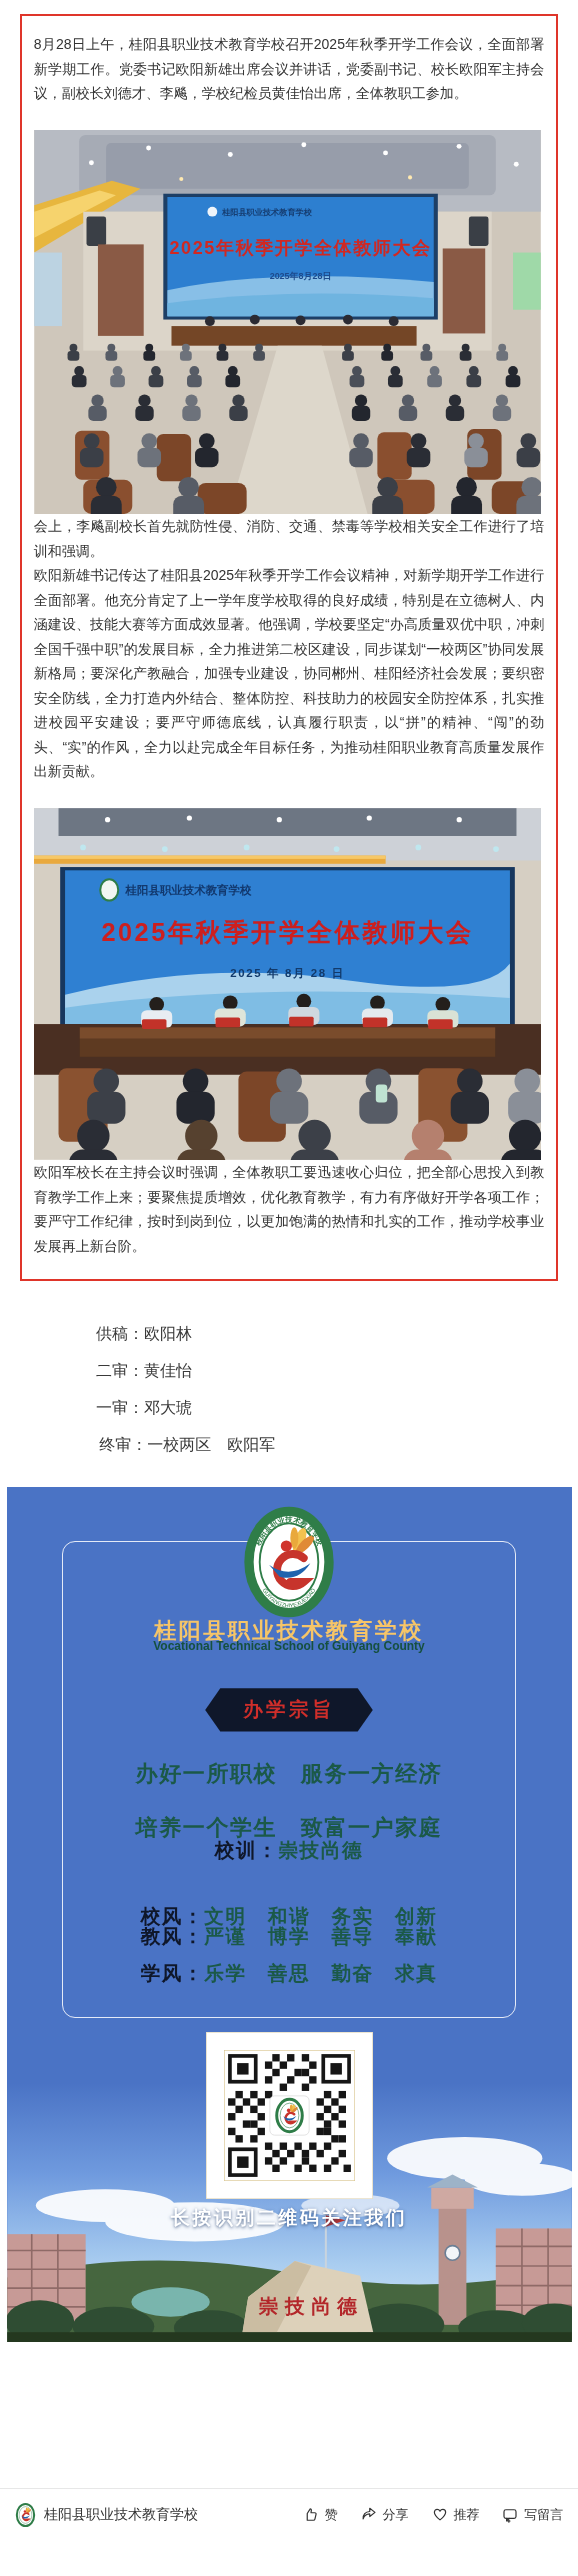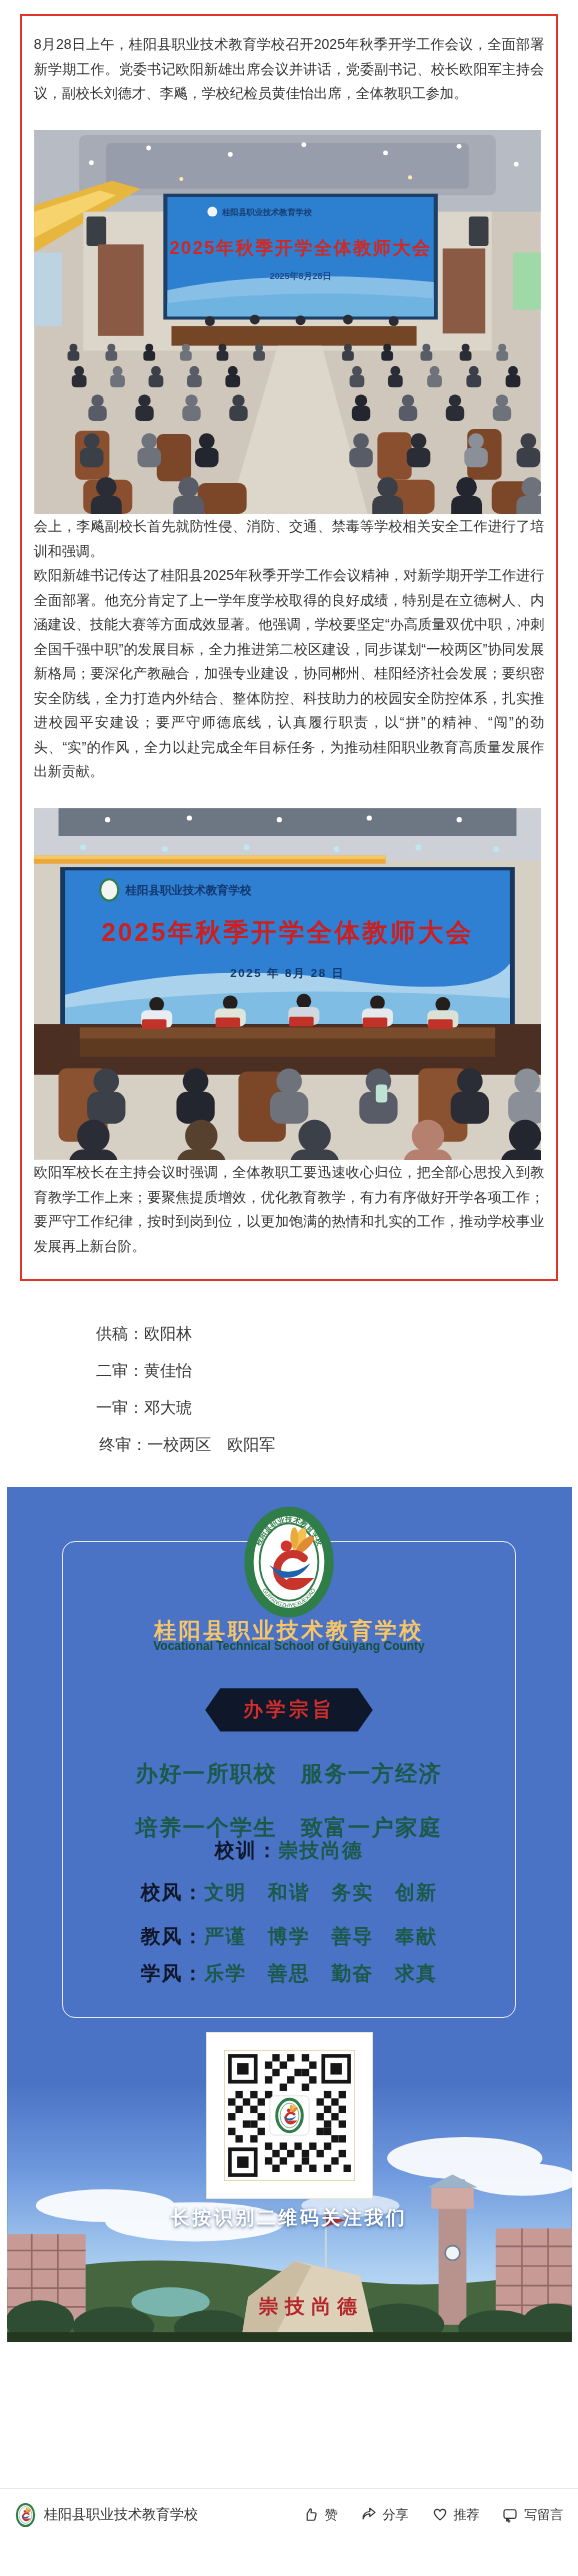--- a/index.html
+++ b/index.html
@@ -29,21 +29,21 @@
   .f-en{top:152px;font-size:12px;color:#16503f;font-weight:bold;}
   .f-banner-wrap{top:201px;}
   .f-banner{display:inline-block;background:#0f172a;color:#cf2e2a;font-size:19.6px;font-weight:bold;letter-spacing:3.3px;padding:8.2px 38px;clip-path:polygon(0% 50%,9% 0%,91% 0%,100% 50%,91% 100%,9% 100%);}
   .f-motto{font-size:22px;font-weight:bold;color:#1b5948;letter-spacing:1.6px;}
   .f-motto.m1{top:272px;}
   .f-motto.m2{top:303px;margin-top:23px;}
   .f-line{font-size:19.6px;font-weight:bold;letter-spacing:1.6px;}
   .f-line .lab{color:#0f172a;}
   .f-line .val{color:#1b5948;}
   .f-line.l0{top:350px;}
-  .f-line.l1{top:392px;}
+  .f-line.l1{top:416px;}
   .f-line.l2{top:436px;}
   .f-line.l3{top:473px;}
   .campus{position:absolute;left:0;bottom:0;width:565px;height:259px;}
   .campus svg{display:block;width:100%;height:100%;}
   .qr-box{position:absolute;top:545px;left:199px;width:167px;height:167px;background:#fff;box-shadow:0 0 0 0.8px #e6ddc2 inset;display:flex;align-items:center;justify-content:center;}
   .qr-box svg{width:131px;height:131px;}
   .qr-caption{top:718px;font-size:19px;font-weight:bold;color:#fff;letter-spacing:2.5px;text-shadow:0 0.8px 3.3px rgba(30,60,110,.8);}
 
   
   .bottom-bar{margin-top:146px;height:52px;border-top:0.8px solid #e7e7e7;display:flex;align-items:center;padding:0 14.7px;box-sizing:border-box;}

